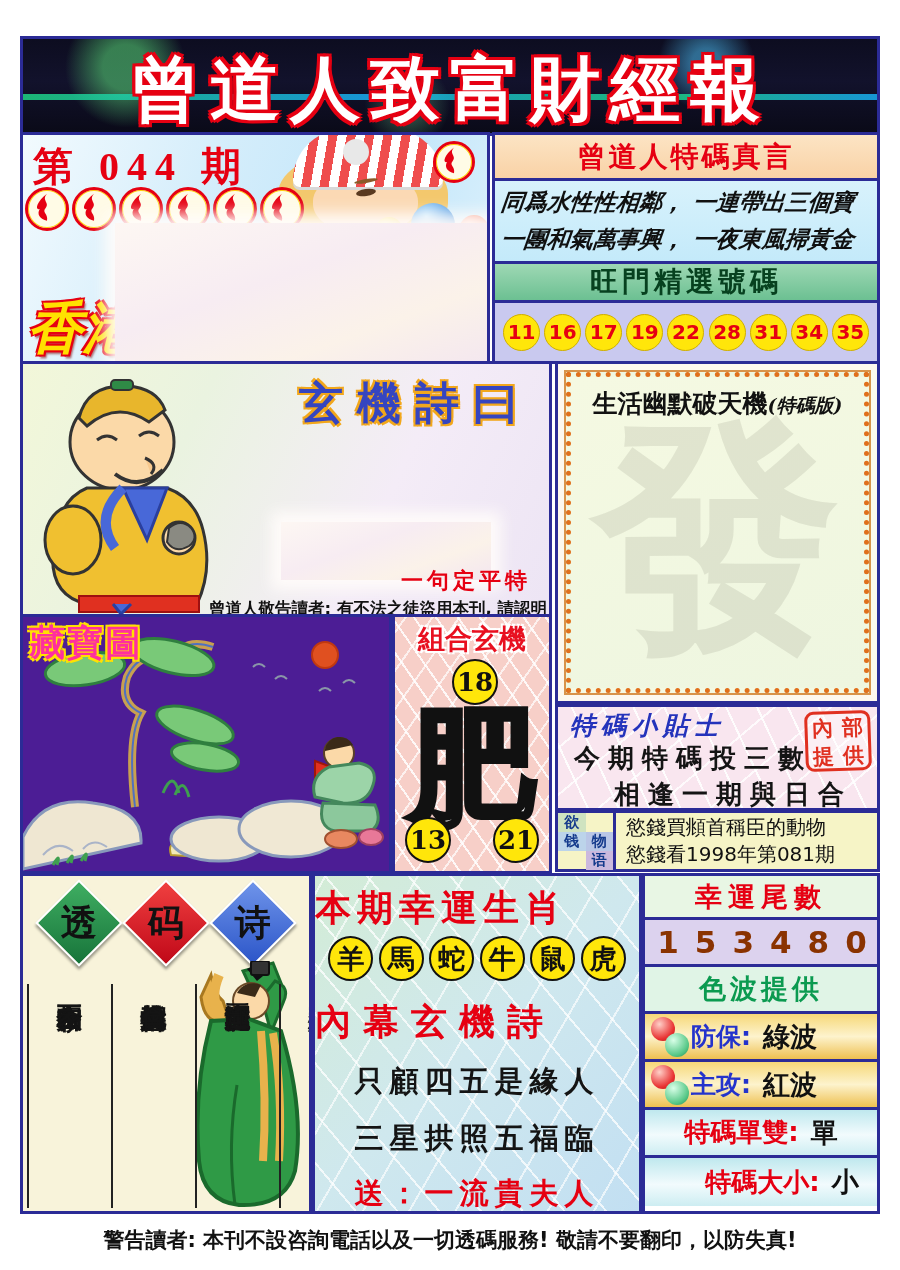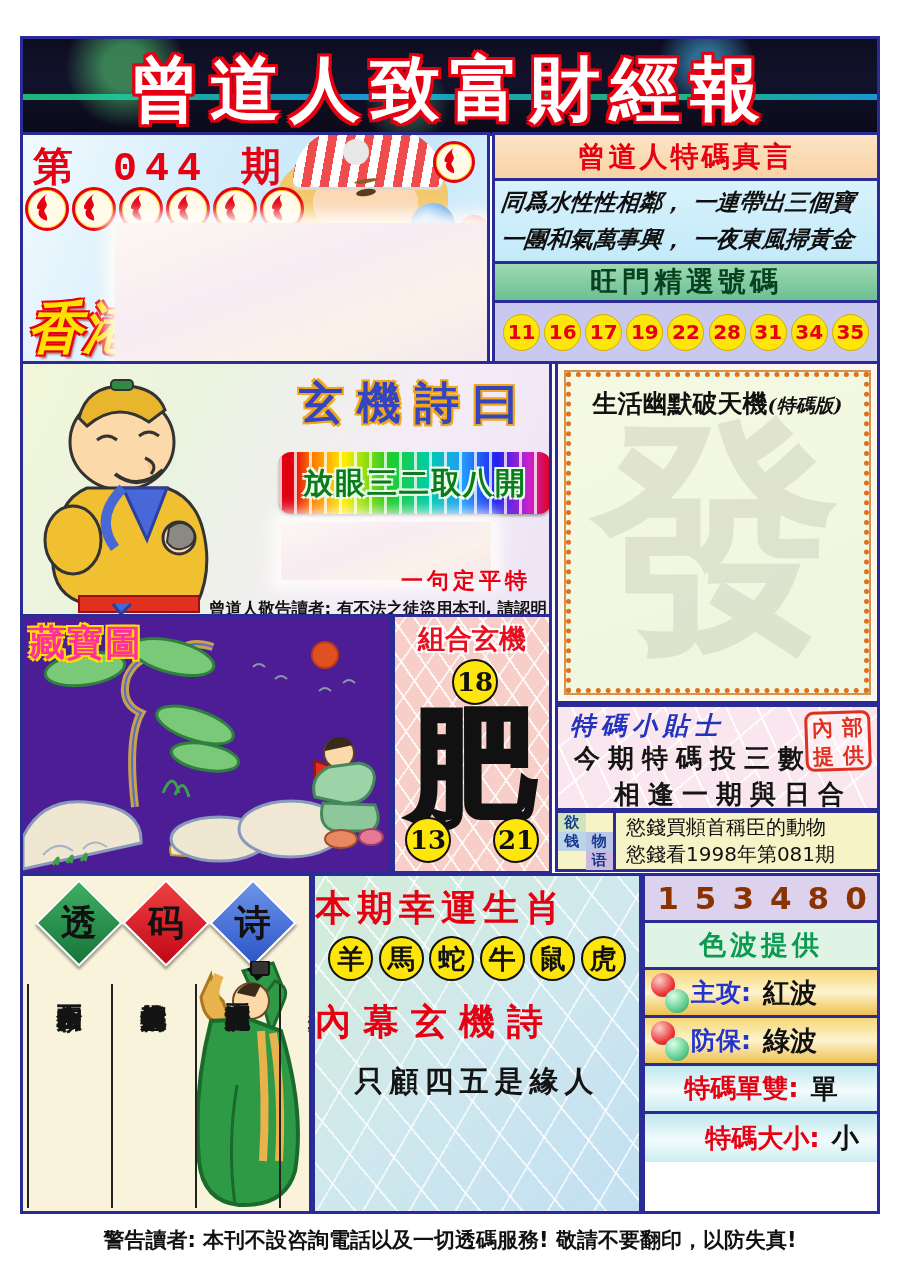--- a/index.html
+++ b/index.html
@@ -19,21 +19,21 @@
       background:linear-gradient(90deg,#1fe08a,#19b8ff 40%,#1fe08a 75%,#19b8ff); opacity:.8; }
   #banner-title { position:absolute; left:0; top:6px; width:100%; text-align:center;
       font-family:"DejaVu Serif","Liberation Serif",serif; font-weight:bold; font-size:70px; line-height:88px;
       color:#ffffff; letter-spacing:10px;
       text-shadow:-3px -3px 0 #e60012, 3px -3px 0 #e60012, -3px 3px 0 #e60012, 3px 3px 0 #e60012,
                   -3px 0 0 #e60012, 3px 0 0 #e60012, 0 -3px 0 #e60012, 0 3px 0 #e60012; }
 
   
   #top-left { left:20px; top:132px; width:470px; height:232px;
       background:linear-gradient(110deg,#f2fafe 0%,#d6eefb 35%,#c2e6fa 70%,#dff2fc 100%); overflow:hidden; }
-  #issue-no { position:absolute; left:10px; top:4px; font-family:Liberation Mono, monospace;
+  #issue-no { position:absolute; left:10px; top:4px; font-family:Liberation Serif, serif;
       font-weight:bold; font-size:40px; color:#e60012; letter-spacing:8px; }
   .flame-circle { display:inline-block; border:3px solid #e60012; border-radius:50%;
       background:#fffbe6; box-shadow:inset 0 0 0 1px #ffd400; }
   .flame-circle svg { display:block; width:100%; height:100%; }
   #corner-flame { position:absolute; right:12px; top:6px; width:42px; height:42px; }
   #flame-row { position:absolute; left:2px; top:52px; display:flex; gap:3px; }
   #flame-row .flame-circle { width:44px; height:44px; }
   #photo-woman { position:absolute; left:215px; top:-4px; width:270px; height:100px; }
   #hair { position:absolute; left:40px; top:18px; width:170px; height:90px; background:#f3c86d; border-radius:50% 50% 40% 40%; }
   #cap { position:absolute; left:55px; top:-2px; width:150px; height:58px; border-radius:80px 80px 10px 10px;
@@ -304,23 +304,20 @@
     <path d="M60 118 Q30 130 26 180 Q22 226 60 234 L170 234 Q186 200 176 160 Q168 128 140 118 Z" fill="#f0c030" stroke="#333" stroke-width="3"></path>
     <path d="M96 118 L140 118 L120 170 Z" fill="#4868d8" stroke="#2a3f9e" stroke-width="3"></path>
     <path d="M96 118 q-30 30 -8 60" fill="none" stroke="#4868d8" stroke-width="10"></path>
     <ellipse cx="46" cy="170" rx="28" ry="34" fill="#f0c030" stroke="#333" stroke-width="3"></ellipse>
     <circle cx="152" cy="168" r="16" fill="#fbd9a8" stroke="#333" stroke-width="3"></circle>
     <path d="M142 158 q12 -10 22 0 q8 10 -2 18 q-14 8 -22 -4 z" fill="#8a8a82" stroke="#333" stroke-width="2"></path>
     <rect x="52" y="226" width="120" height="16" fill="#e03020" stroke="#9e1010" stroke-width="2"></rect>
     <path d="M86 234 l8 10 l10 -10" fill="#4868d8" stroke="#2a3f9e" stroke-width="3"></path>
   </svg>
   <div id="mystic-title">玄機詩曰</div>
-  <div id="rainbow-banner">
-    <span>放眼三二取八開</span>
-  </div>
   <div id="censor-2" class="censor"></div>
   <div id="tagline">一句定平特</div>
   <div id="notice">曾道人敬告讀者: 有不法之徒盜用本刊, 請認明原版!</div>
 </div>
 
 <div class="sec" id="humor">
   <div id="humor-frame">
     <div id="humor-watermark">發</div>
     <div id="humor-title">
       <span>生活幽默破天機</span><span class="suffix">(特碼版)</span>
@@ -428,40 +425,43 @@
   <div id="zodiac-row">
     <span class="zodiac-ball">羊</span>
     <span class="zodiac-ball">馬</span>
     <span class="zodiac-ball">蛇</span>
     <span class="zodiac-ball">牛</span>
     <span class="zodiac-ball">鼠</span>
     <span class="zodiac-ball">虎</span>
   </div>
   <div class="lucky-red-title" id="lucky-subtitle">內幕玄機詩</div>
   <div class="lucky-line" id="lucky-line1">只顧四五是緣人</div>
+  <div class="lucky-line" id="lucky-line2">三星拱照五福臨</div>
+  <div class="lucky-line" id="lucky-line3">送：一流貴夫人</div>
 </div>
 
 <div class="sec" id="rightcol">
+  <div class="rc-row" id="rc-tail-h">幸運尾數</div>
   <div class="rc-row" id="rc-digits">153480</div>
   <div class="rc-row" id="rc-wave-h">色波提供</div>
   <div class="rc-row rc-gold">
     <span class="balls-icon">
         <i class="b-red"></i>
         <i class="b-green"></i>
       </span>
-    <span class="rc-label-blue">主攻:</span>
-    <span class="rc-value">紅波</span>
+    <span class="rc-label-blue">防保:</span>
+    <span class="rc-value">綠波</span>
   </div>
   <div class="rc-row rc-gold">
     <span class="balls-icon">
         <i class="b-red"></i>
         <i class="b-green"></i>
       </span>
-    <span class="rc-label-blue">防保:</span>
-    <span class="rc-value">綠波</span>
+    <span class="rc-label-blue">主攻:</span>
+    <span class="rc-value">紅波</span>
   </div>
   <div class="rc-row rc-cyan">
     <span class="rc-label-red">特碼單雙:</span>
     <span class="rc-value">單</span>
   </div>
   <div class="rc-row rc-cyan">
     <span class="rc-label-red">特碼大小:</span>
     <span class="rc-value">小</span>
   </div>
 </div>

